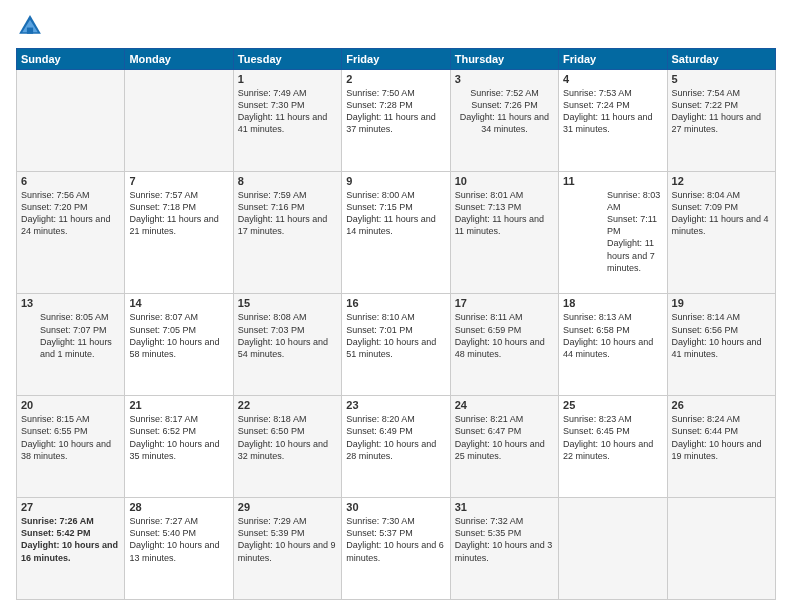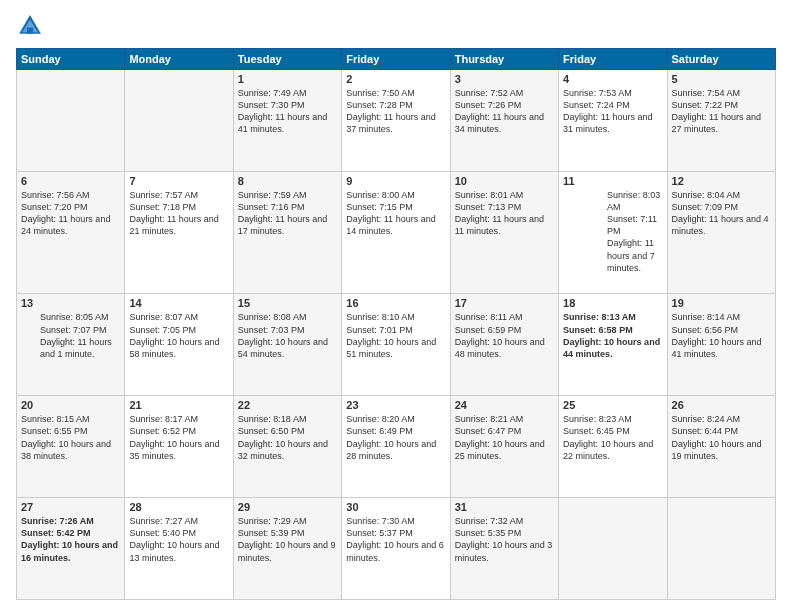--- a/index.html
+++ b/index.html
@@ -156,21 +156,21 @@
 Daylight: 11 hours and 41 minutes.</div>
           </td>
           <td>
             <span class="day-num">2</span>
             <div class="day-info" style="white-space: pre-line;">Sunrise: 7:50 AM
 Sunset: 7:28 PM
 Daylight: 11 hours and 37 minutes.</div>
           </td>
           <td>
             <span class="day-num">3</span>
-            <div class="day-info" style="white-space: pre-line;">Sunrise: 7:52 AM
+            <div class="day-info" style="white-space: pre-line; text-align: center;">Sunrise: 7:52 AM
 Sunset: 7:26 PM
 Daylight: 11 hours and 34 minutes.</div>
           </td>
           <td>
             <span class="day-num">4</span>
             <div class="day-info" style="white-space: pre-line;">Sunrise: 7:53 AM
 Sunset: 7:24 PM
 Daylight: 11 hours and 31 minutes.</div>
           </td>
           <td>
@@ -250,21 +250,21 @@
 Daylight: 10 hours and 51 minutes.</div>
           </td>
           <td>
             <span class="day-num">17</span>
             <div class="day-info" style="white-space: pre-line;">Sunrise: 8:11 AM
 Sunset: 6:59 PM
 Daylight: 10 hours and 48 minutes.</div>
           </td>
           <td>
             <span class="day-num">18</span>
-            <div class="day-info" style="white-space: pre-line; font-weight: bold;">Sunrise: 8:13 AM
+            <div class="day-info" style="white-space: pre-line;">Sunrise: 8:13 AM
 Sunset: 6:58 PM
 Daylight: 10 hours and 44 minutes.</div>
           </td>
           <td>
             <span class="day-num">19</span>
             <div class="day-info" style="white-space: pre-line;">Sunrise: 8:14 AM
 Sunset: 6:56 PM
 Daylight: 10 hours and 41 minutes.</div>
           </td>
         </tr>

